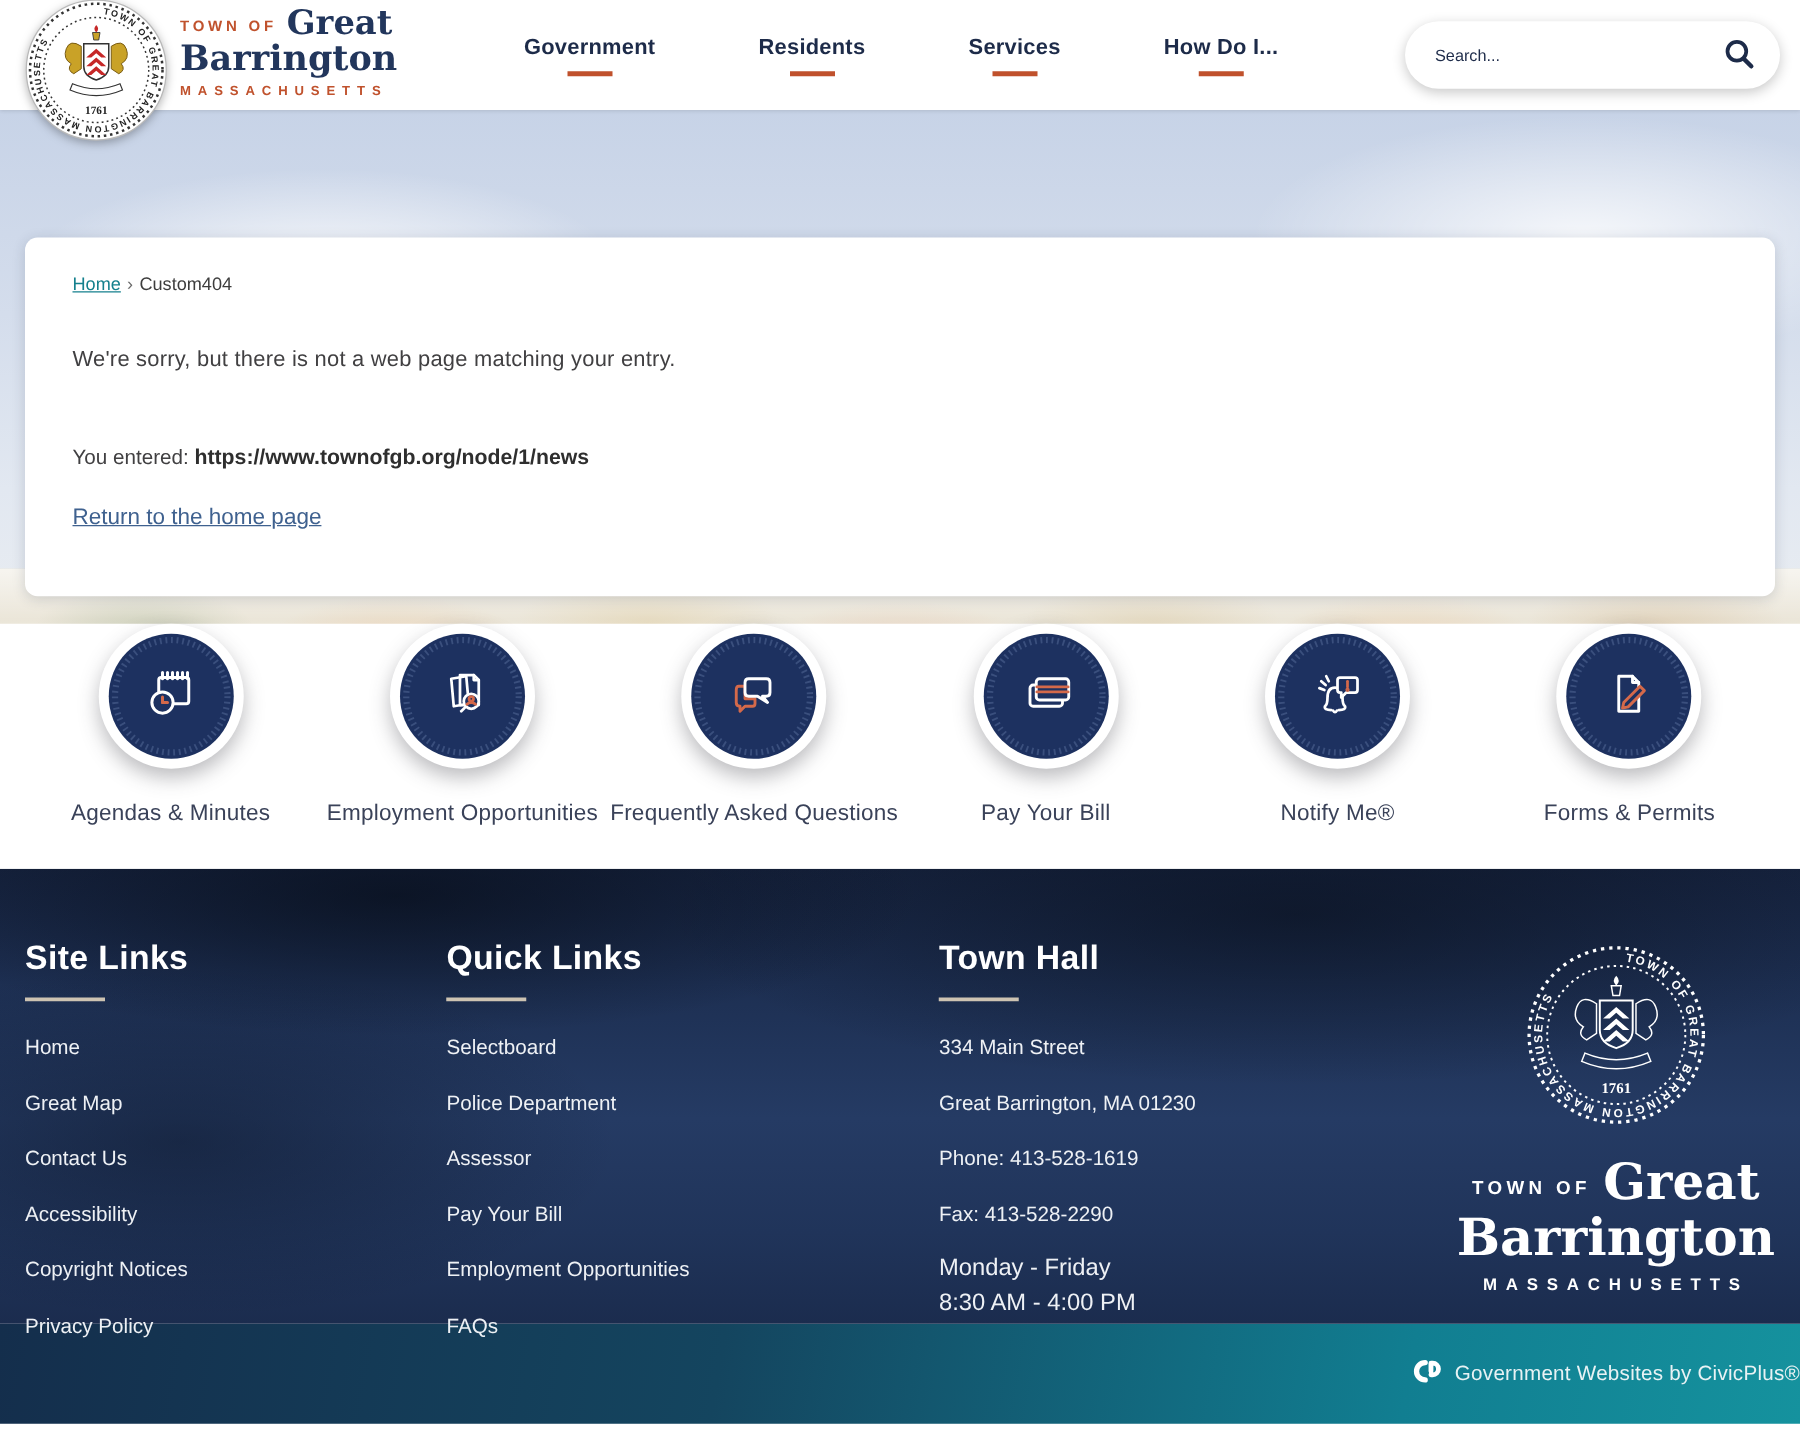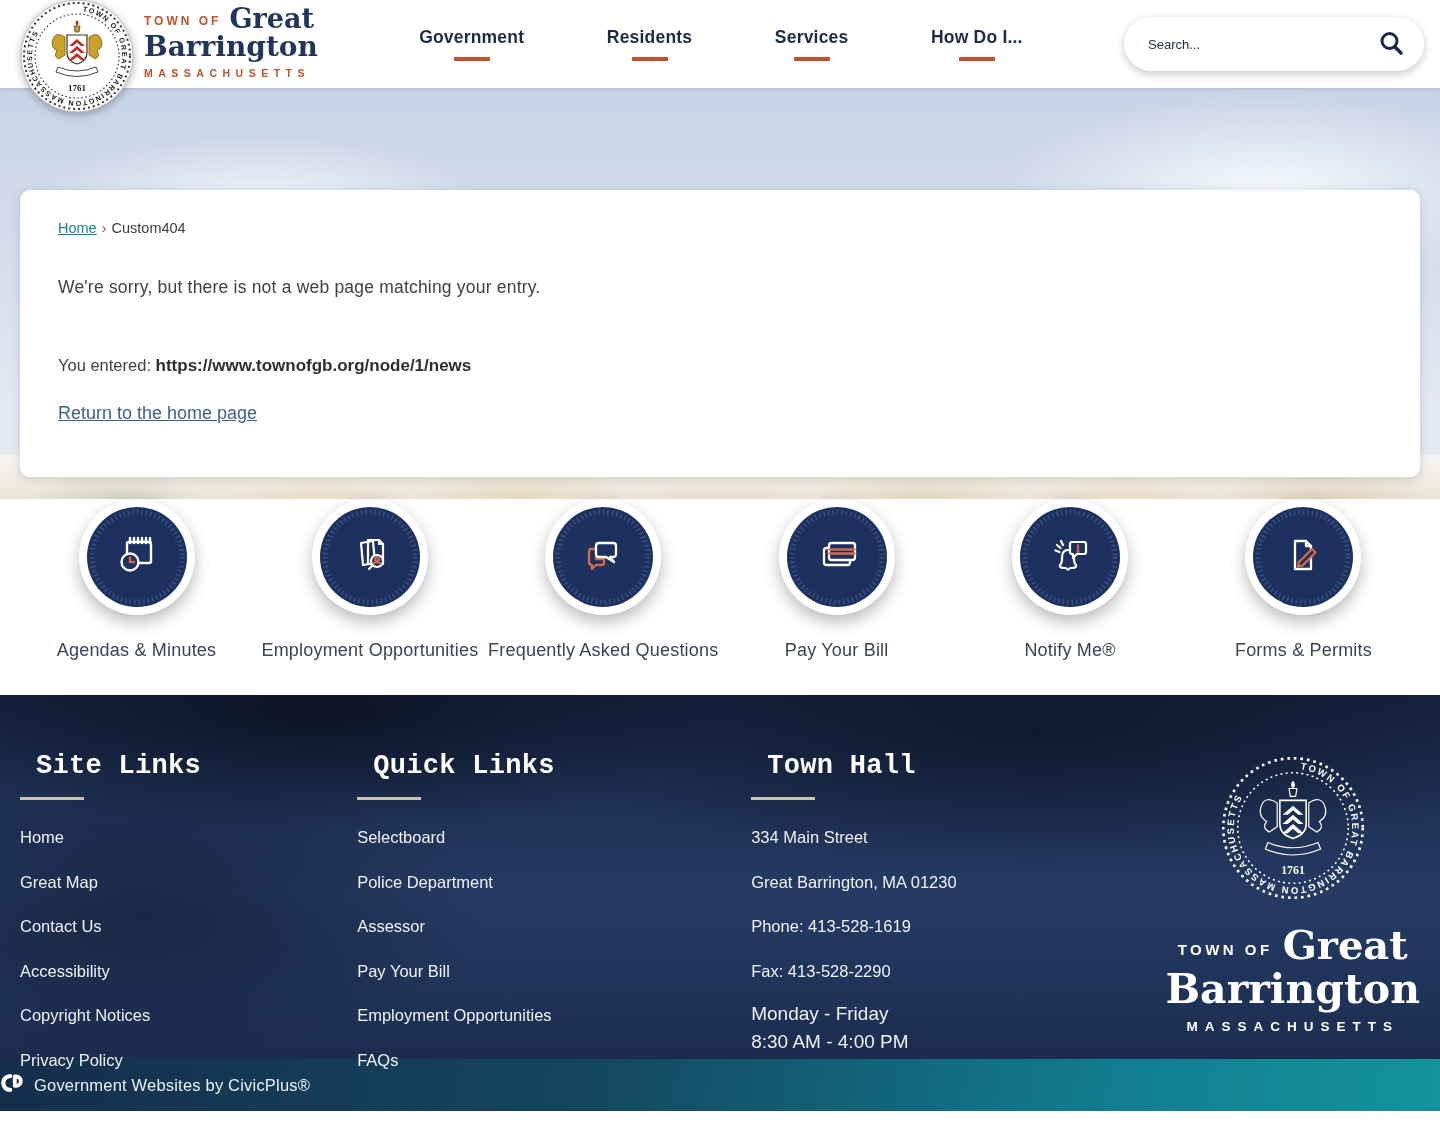--- a/index.html
+++ b/index.html
@@ -107,42 +107,42 @@
   
   .footer {
     position:relative; height:364px; color:#f2f4f7;
     background-image:
       radial-gradient(ellipse 600px 160px at 22% 6%, rgba(4,9,18,.6), transparent 70%),
       radial-gradient(ellipse 700px 190px at 72% 10%, rgba(7,13,24,.55), transparent 72%),
       radial-gradient(ellipse 500px 200px at 10% 60%, rgba(10,18,34,.45), transparent 70%),
       linear-gradient(180deg,#16233f 0%, #1d2f52 25%, #253b64 55%, #20345a 80%, #1b2c4e 100%);
     display:flex; padding:56px 20px 0 20px;
   }
-  .f-col-title { font-family:Liberation Mono, monospace; font-size:27px; font-weight:bold; color:#ffffff; letter-spacing:.3px;margin-left:16px; }
+  .f-col-title { font-family:Liberation Sans, sans-serif; font-size:27px; font-weight:bold; color:#ffffff; letter-spacing:.3px; }
   .f-rule { width:64px; height:3px; background:#cdc3b2; margin:16px 0 22px; }
   .f-link { display:block; font-size:16.5px; color:#eef1f5; margin-bottom:14px; line-height:1.85; cursor:pointer; text-decoration:none; }
   .f-col-site { width:350px; }
   .f-col-quick { width:409px; }
   .f-col-town { width:430px; }
   .f-town-line { font-size:16.5px; color:#eef1f5; line-height:1.85; margin-bottom:14px; }
   .f-town-hours { font-size:19px; color:#eef1f5; line-height:1.45; }
   .f-col-logo { flex:1; display:flex; flex-direction:column; align-items:center; padding-top:2px; }
   .f-logo-text { text-align:center; margin-top:18px; line-height:1; }
   .f-line1 { display:flex; align-items:flex-end; justify-content:center; gap:10px; }
   .f-town-of { color:#ffffff; font-size:15px; letter-spacing:3.5px; padding-bottom:8px; font-weight:bold; }
   .f-gb { font-family:"DejaVu Serif", serif; font-weight:bold; color:#ffffff; }
   .f-great { font-size:40px; }
   .f-barrington { font-size:41px; margin-top:4px; }
   .f-state { color:#ffffff; font-size:13.5px; letter-spacing:7px; margin-top:10px; font-weight:bold; }
 
   
   .bottom-bar {
-    height:52px;
+    height:80px;
     background:linear-gradient(100deg,#142e4c 0%, #14455f 40%, #117e91 78%, #15929e 100%);
-    display:flex; align-items:center; justify-content:flex-start; gap:10px;
+    display:flex; align-items:center; justify-content:flex-end; gap:10px;
   }
   .bottom-text { color:#e8f2f4; font-size:16.5px; letter-spacing:.2px; }
 </style>
 </head>
 <body>
 
 <div class="header">
   <div class="brand">
     <div class="seal-wrap">
       <svg width="114" height="114" viewBox="0 0 114 114">

